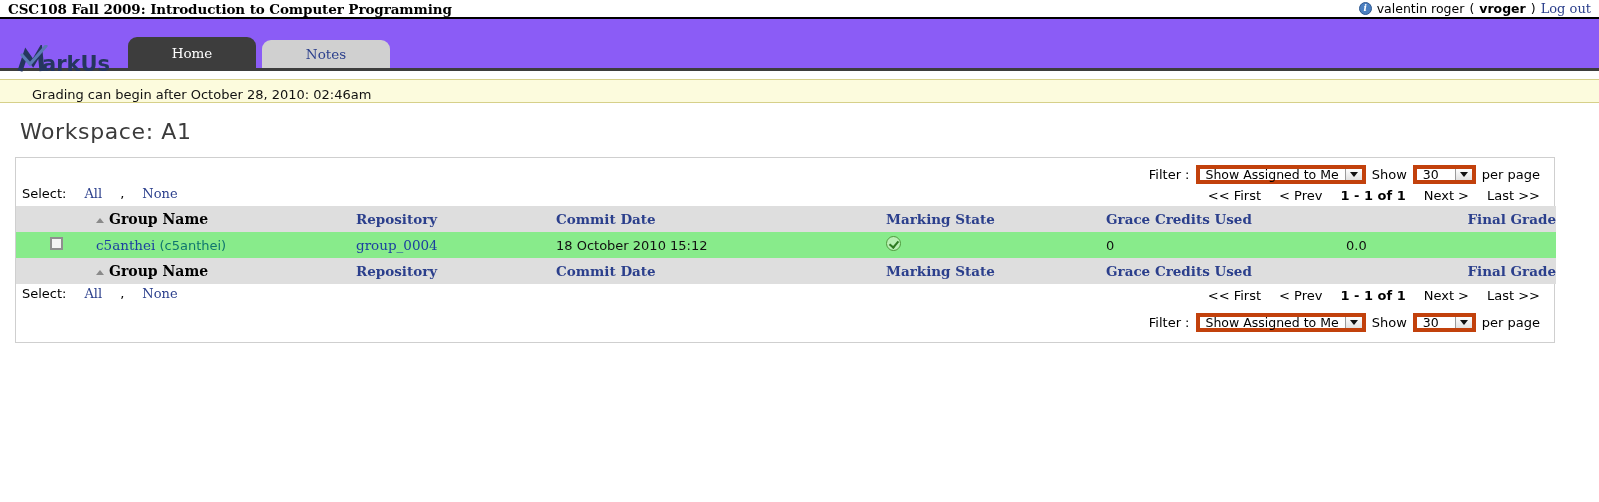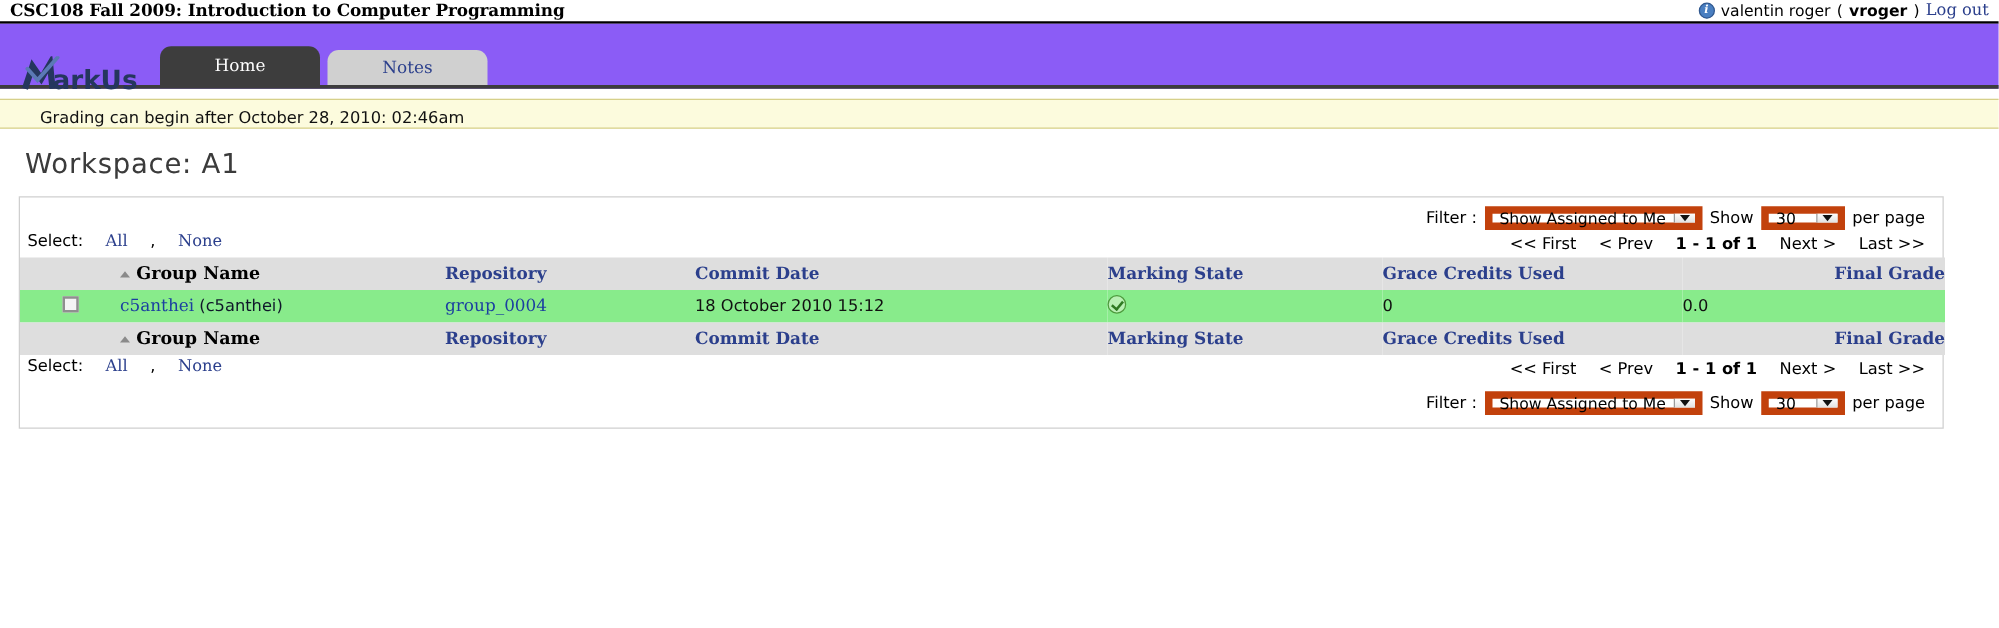--- a/index.html
+++ b/index.html
@@ -149,21 +149,21 @@
     align-items: center;
     padding: 6px 14px 0 0;
     gap: 6px;
     height: 26px;
     font-size: 13px;
   }
   .ctrl-label { color: #000000; }
   .fake-select {
     display: inline-flex;
     align-items: stretch;
-    border: 6px solid #c2410c;
+    border: 4px solid #c2410c;
     background: #ffffff;
     height: 19px;
     font-size: 12.5px;
   }
   .fake-select .val {
     padding: 0 6px;
     display: flex;
     align-items: center;
     color: #000000;
     white-space: nowrap;
@@ -265,21 +265,21 @@
     display: inline-block;
     cursor: pointer;
   }
   .grp-link {
     font-family: "DejaVu Serif", "Liberation Serif", serif;
     color: #1b3fa0;
     text-decoration: none;
     cursor: pointer;
     font-size: 13.5px;
   }
-  .grp-alias { color: #0f172a; font-size: 13px; text-align: right; }
+  .grp-alias { color: #0f766e; font-size: 13px; text-align: right; }
   .repo-link {
     font-family: "DejaVu Serif", "Liberation Serif", serif;
     color: #1b3fa0;
     text-decoration: none;
     cursor: pointer;
     font-size: 13.5px;
   }
   .plain { color: #111111; font-size: 13px; }
 
   .check-badge {

